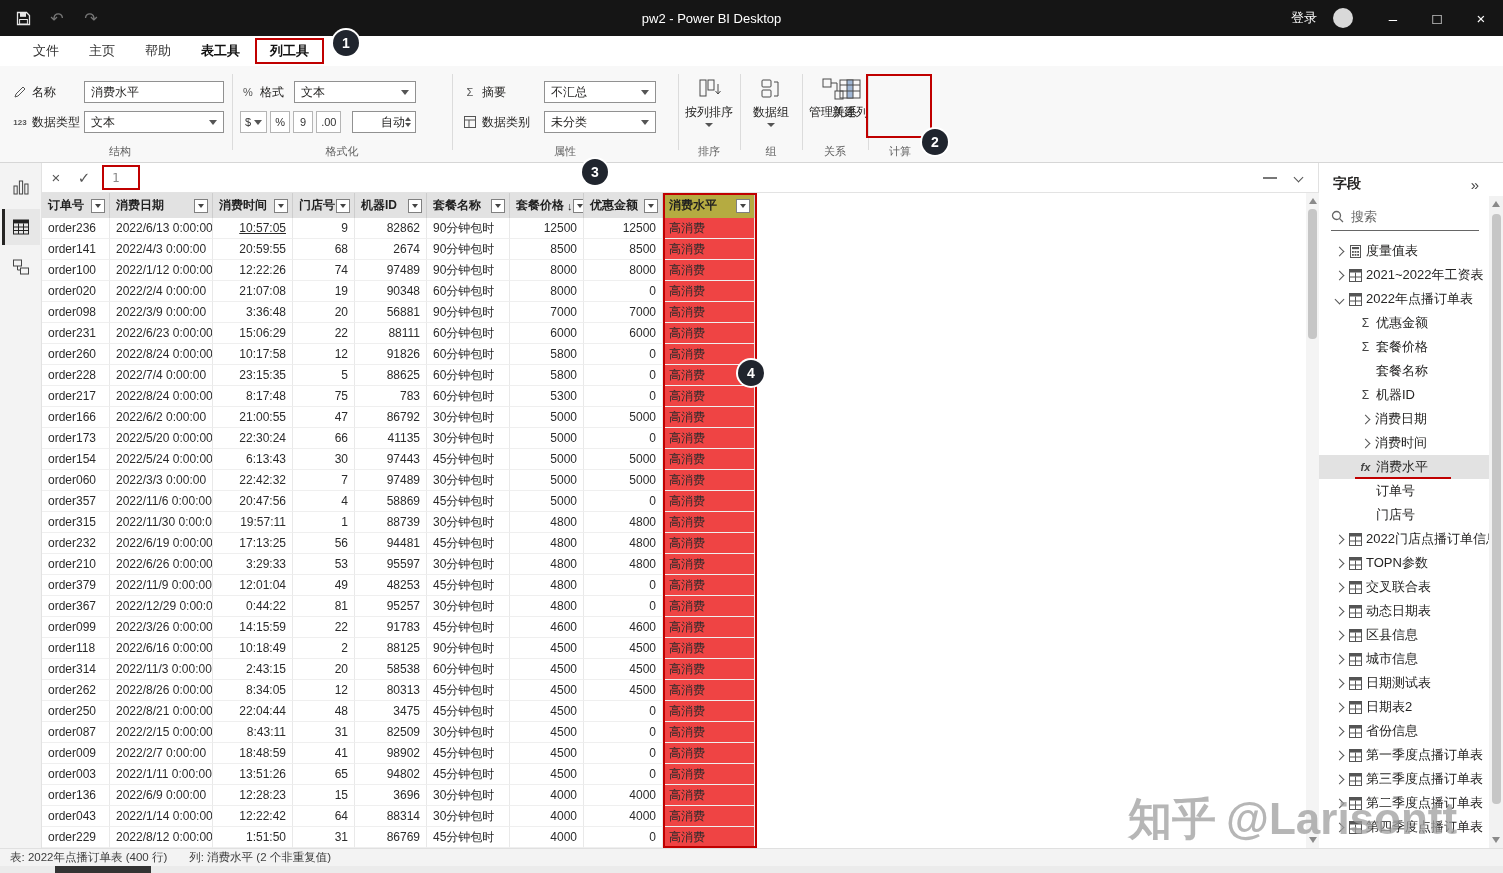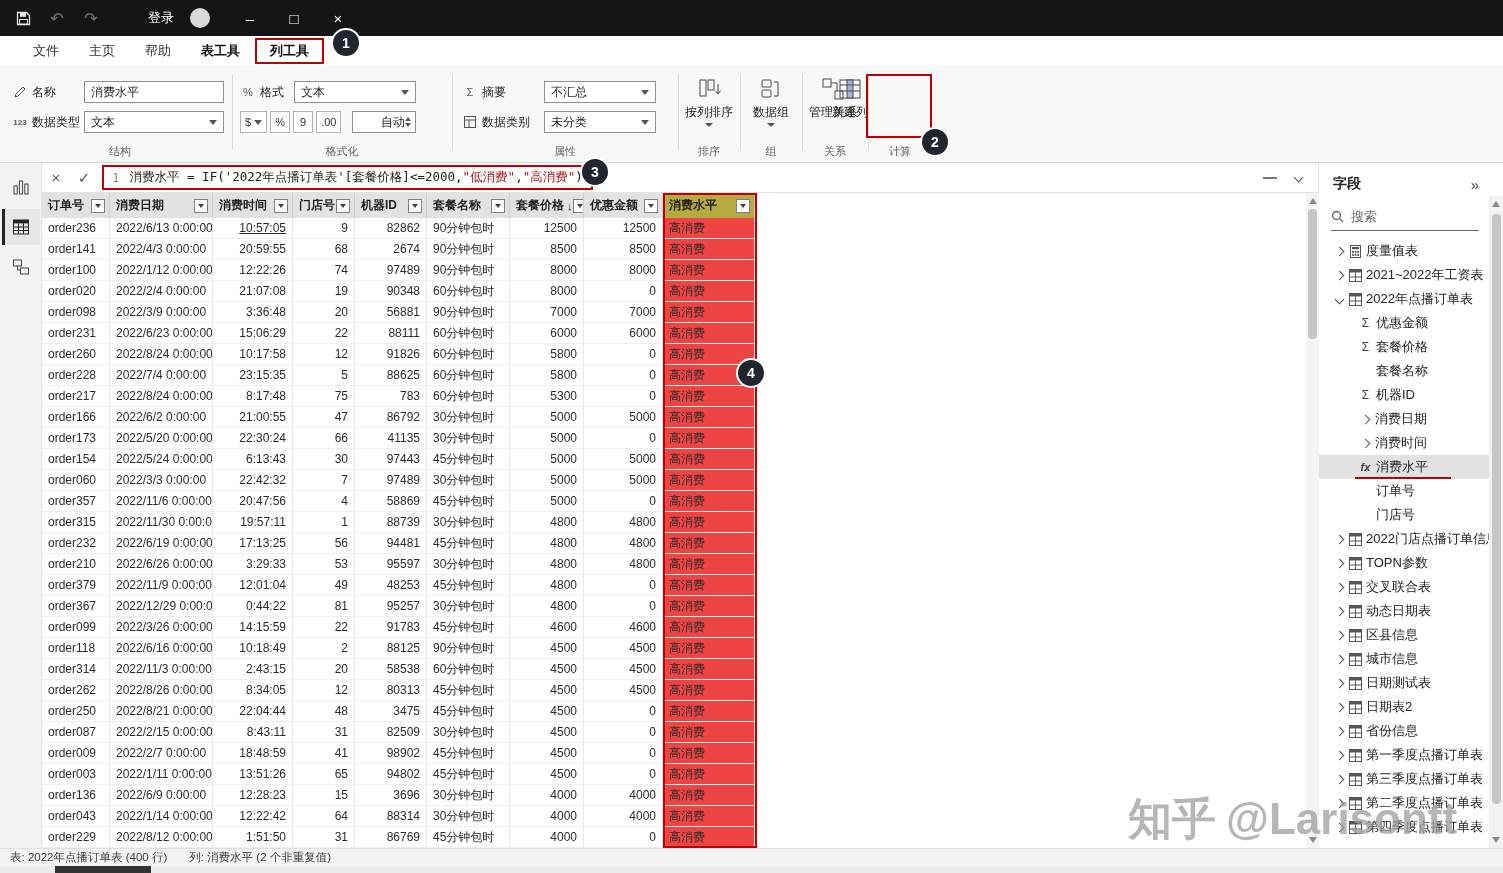--- a/index.html
+++ b/index.html
@@ -113,20 +113,21 @@
     <span class="tb-icon">
       <svg width="15" height="15" viewBox="0 0 15 15">
           <path d="M1.5 1.5h9l3 3v9h-12z" fill="none" stroke="#e6e6e6" stroke-width="1.3"></path>
           <rect x="4" y="1.8" width="6" height="4" fill="#e6e6e6"></rect>
           <rect x="3.6" y="8.5" width="7.8" height="4.6" fill="none" stroke="#e6e6e6"></rect>
         </svg>
     </span>
     <span class="tb-icon dim">↶</span>
     <span class="tb-icon dim">↷</span>
   </div>
+  <div class="tb-title">pw2 - Power BI Desktop</div>
   <div class="tb-right">
     <span class="tb-login">登录</span>
     <span class="avatar"></span>
     <span class="winbtn">–</span>
     <span class="winbtn">□</span>
     <span class="winbtn">×</span>
   </div>
 </div>
 
 <div class="ribbon-tabs" id="ribbonTabs">
@@ -259,21 +260,20 @@
   <span class="glabel" style="left:868px;width:64px">计算</span>
 </div>
 
 <div class="redbox" style="left:866px;top:74px;width:66px;height:64px"></div>
 
 <div class="formula-bar">
   <span class="fb-btn">×</span>
   <span class="fb-btn">✓</span>
   <span class="fb-box">
     <span class="fb-line">1</span>
-    <span id="formulaText"><span style="color: rgb(27, 27, 27);">消费水平 = IF('2022年点播订单表'[套餐价格]&lt;=2000,</span><span style="color: rgb(163, 21, 21);">"低消费"</span><span style="color: rgb(27, 27, 27);">,</span><span style="color: rgb(163, 21, 21);">"高消费"</span><span style="color: rgb(27, 27, 27);">)</span></span>
   </span>
   <span class="fb-right">
     <i class="fb-dash"></i>
     <i class="chev down"></i>
   </span>
 </div>
 
 <div class="left-rail">
   <span class="rail-icon">
     <svg width="20" height="20" viewBox="0 0 20 20">

